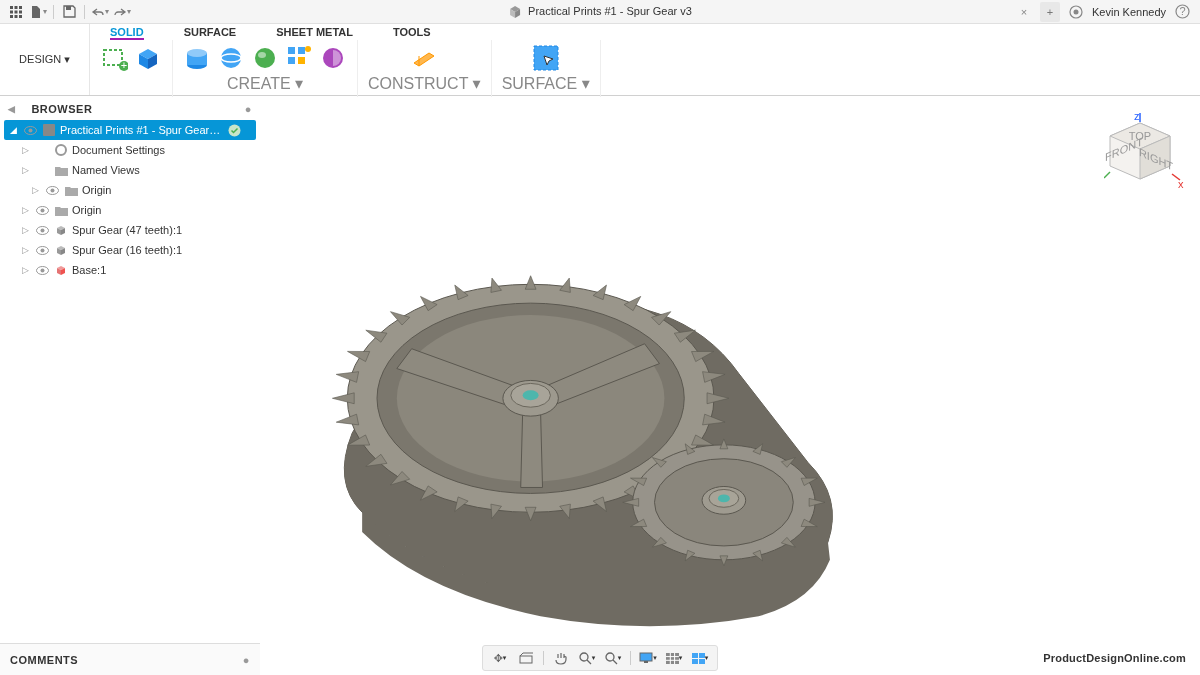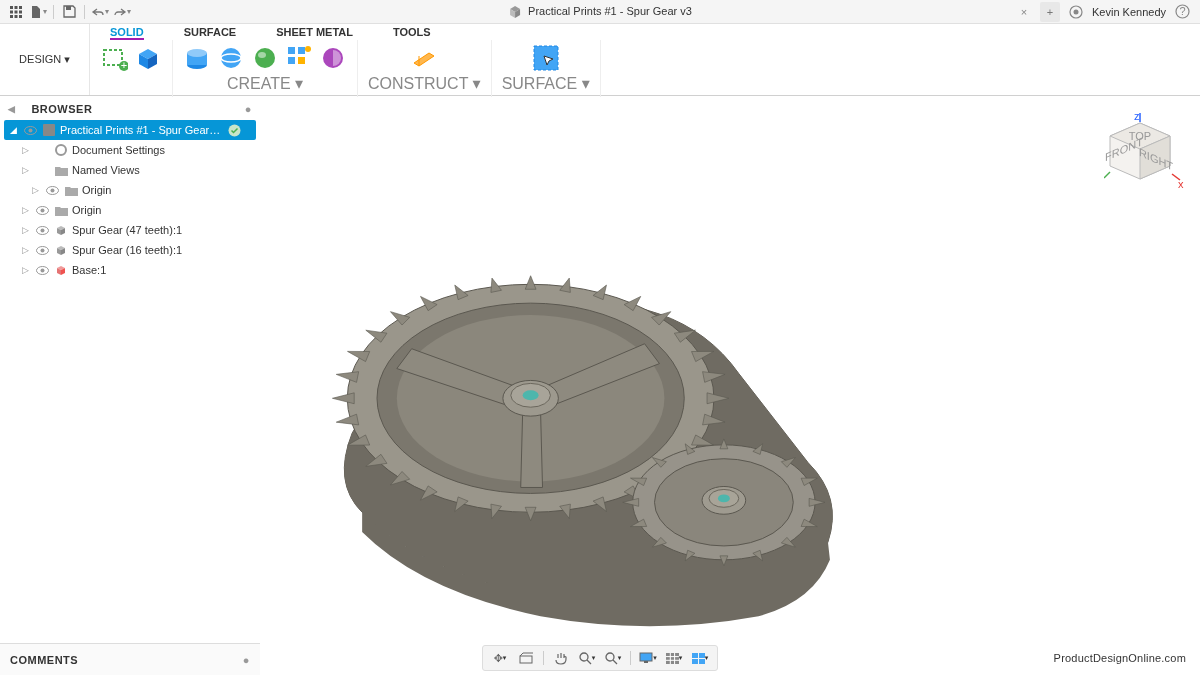--- a/index.html
+++ b/index.html
@@ -30,21 +30,21 @@
 .tree-row .eye{width:14px;color:#888}
 .tree-row .ico{width:14px;height:14px;display:flex;align-items:center;justify-content:center}
 .tree-row.sel{background:#0696D7;color:#fff;border-radius:2px}
 .tree-row.sel *{color:#fff}
 .canvas{position:absolute;top:96px;left:0;right:0;bottom:24px}
 .viewcube{position:absolute;top:16px;right:16px}
 .comments{position:absolute;bottom:0;left:0;height:32px;width:260px;border-top:1px solid #ddd;display:flex;align-items:center;padding:0 10px;color:#666;font-weight:600;letter-spacing:.5px;background:#fafafa}
 .navbar{position:absolute;bottom:4px;left:50%;transform:translateX(-50%);height:26px;background:#f4f4f4;border:1px solid #ddd;border-radius:3px;display:flex;align-items:center;padding:0 6px;gap:4px}
 .nav-btn{width:22px;height:20px;display:flex;align-items:center;justify-content:center;color:#666}
 .nav-sep{width:1px;height:14px;background:#ccc;margin:0 2px}
-.watermark{position:absolute;bottom:8px;right:14px;font-size:19px;font-weight:400;color:#9e9e9e;letter-spacing:.2px}
+.watermark{position:absolute;bottom:8px;right:14px;font-size:19px;font-weight:700;color:#9e9e9e;letter-spacing:.2px}
 .pin{margin-left:auto;color:#999}
 svg{display:block}
 </style>
 </head>
 <body>
 
 <div class="titlebar">
   <div class="tb-left">
     <div class="tb-btn">
         <svg width="12" height="12">

